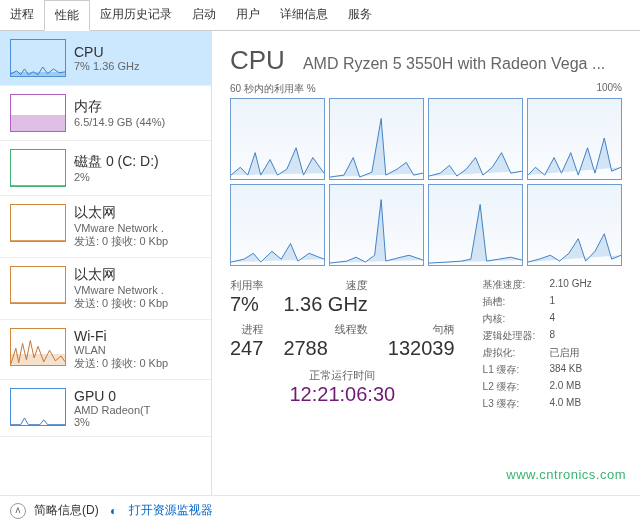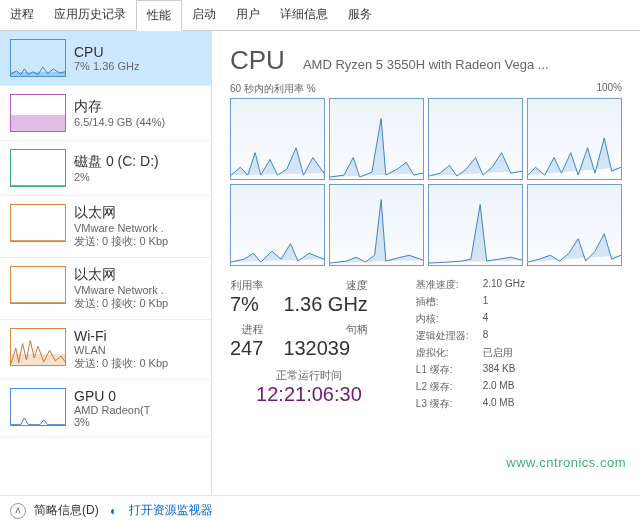--- a/index.html
+++ b/index.html
@@ -18,48 +18,48 @@
   .thumb.orange { border-color:#d2873b; }
   .thumb.fill-blue { background: linear-gradient(to top, rgba(75,150,220,0.35) 12%, transparent 12%); }
   .thumb.fill-purple { background: linear-gradient(to top, rgba(176,94,191,0.4) 44%, transparent 44%); }
   .thumb.fill-orange { background: linear-gradient(to top, rgba(210,135,59,0.25) 30%, transparent 30%); }
   .side-info { display:flex; flex-direction:column; justify-content:center; overflow:hidden; }
   .side-title { font-size: 14px; color:#333; white-space:nowrap; }
   .side-sub { font-size: 11px; color:#666; white-space:nowrap; }
   .main { flex:1; padding: 14px 18px 10px 18px; position:relative; }
   .hdr { display:flex; align-items:baseline; gap:18px; }
   .hdr h1 { font-size: 26px; font-weight:400; color:#555; }
-  .hdr .model { font-size: 13px; color:#666; white-space:nowrap; overflow:hidden; text-overflow:ellipsis; flex:1; }
+  .hdr .model { font-size: 16px; color:#666; white-space:nowrap; overflow:hidden; text-overflow:ellipsis; flex:1; }
   .chart-lbl { display:flex; justify-content:space-between; font-size:10px; color:#666; margin-top:6px; }
   .cores { display:grid; grid-template-columns: repeat(4, 1fr); gap:4px; margin-top:2px; }
   .core-chart { height: 82px; border:1px solid #6d9dd1; background: linear-gradient(to bottom, rgba(180,210,240,0.25), rgba(180,210,240,0.05)); position:relative; overflow:hidden; }
   .core-chart svg { position:absolute; bottom:0; left:0; width:100%; height:100%; }
   .stats { display:flex; margin-top:12px; gap:28px; }
   .stats-left { display:grid; grid-template-columns: auto auto auto; column-gap: 20px; row-gap:6px; }
   .sgroup { display:flex; flex-direction:column; }
   .sgroup .label { font-size:11px; color:#666;text-align:right; }
   .sgroup .value { font-size:20px; color:#333; }
   .stats-right { display:grid; grid-template-columns: auto auto; column-gap:14px; row-gap:3px; font-size:10px; color:#555; }
   .stats-right .k { color:#666; }
   .uptime { margin-top:8px;text-align:center; }
   .uptime .label { font-size:11px; color:#666; }
   .uptime .value { font-size:20px; color:#701a75; }
   .footer { display:flex; align-items:center; gap:8px; padding:6px 10px; border-top:1px solid #e5e5e5; font-size:12px; }
   .chevron { width:16px; height:16px; border:1px solid #999; border-radius:50%; display:flex; align-items:center; justify-content:center; font-size:10px; color:#555; }
   .link { color:#0066cc; cursor:pointer; }
   .link-icon { width:14px; height:14px; display:inline-flex; align-items:center; justify-content:center; color:#0066cc; }
-  .watermark { position:absolute; bottom:25px; right:14px; color:#3cb371; font-size:13px; letter-spacing:0.5px; }
+  .watermark { position:absolute; bottom:13px; right:14px; color:#3cb371; font-size:13px; letter-spacing:0.5px; }
 </style>
 </head>
 <body>
 
 <div class="tabs">
   <div class="tab">进程</div>
+  <div class="tab active">性能</div>
   <div class="tab">应用历史记录</div>
-  <div class="tab active">性能</div>
   <div class="tab">启动</div>
   <div class="tab">用户</div>
   <div class="tab">详细信息</div>
   <div class="tab">服务</div>
 </div>
 
 <div class="content">
   <div class="sidebar">
 
     <div class="side-item selected">
@@ -208,20 +208,24 @@
               <span class="value">7%</span>
             </div>
           <div class="sgroup">
               <span class="label">速度</span>
               <span class="value">1.36 GHz</span>
             </div>
           <div></div>
           <div class="sgroup">
               <span class="label">进程</span>
               <span class="value">247</span>
+            </div>
+          <div class="sgroup">
+              <span class="label">线程数</span>
+              <span class="value">2788</span>
             </div>
           <div class="sgroup">
               <span class="label">句柄</span>
               <span class="value">132039</span>
             </div>
         </div>
         <div class="uptime">
           <div class="label">正常运行时间</div>
           <div class="value">12:21:06:30</div>
         </div>

